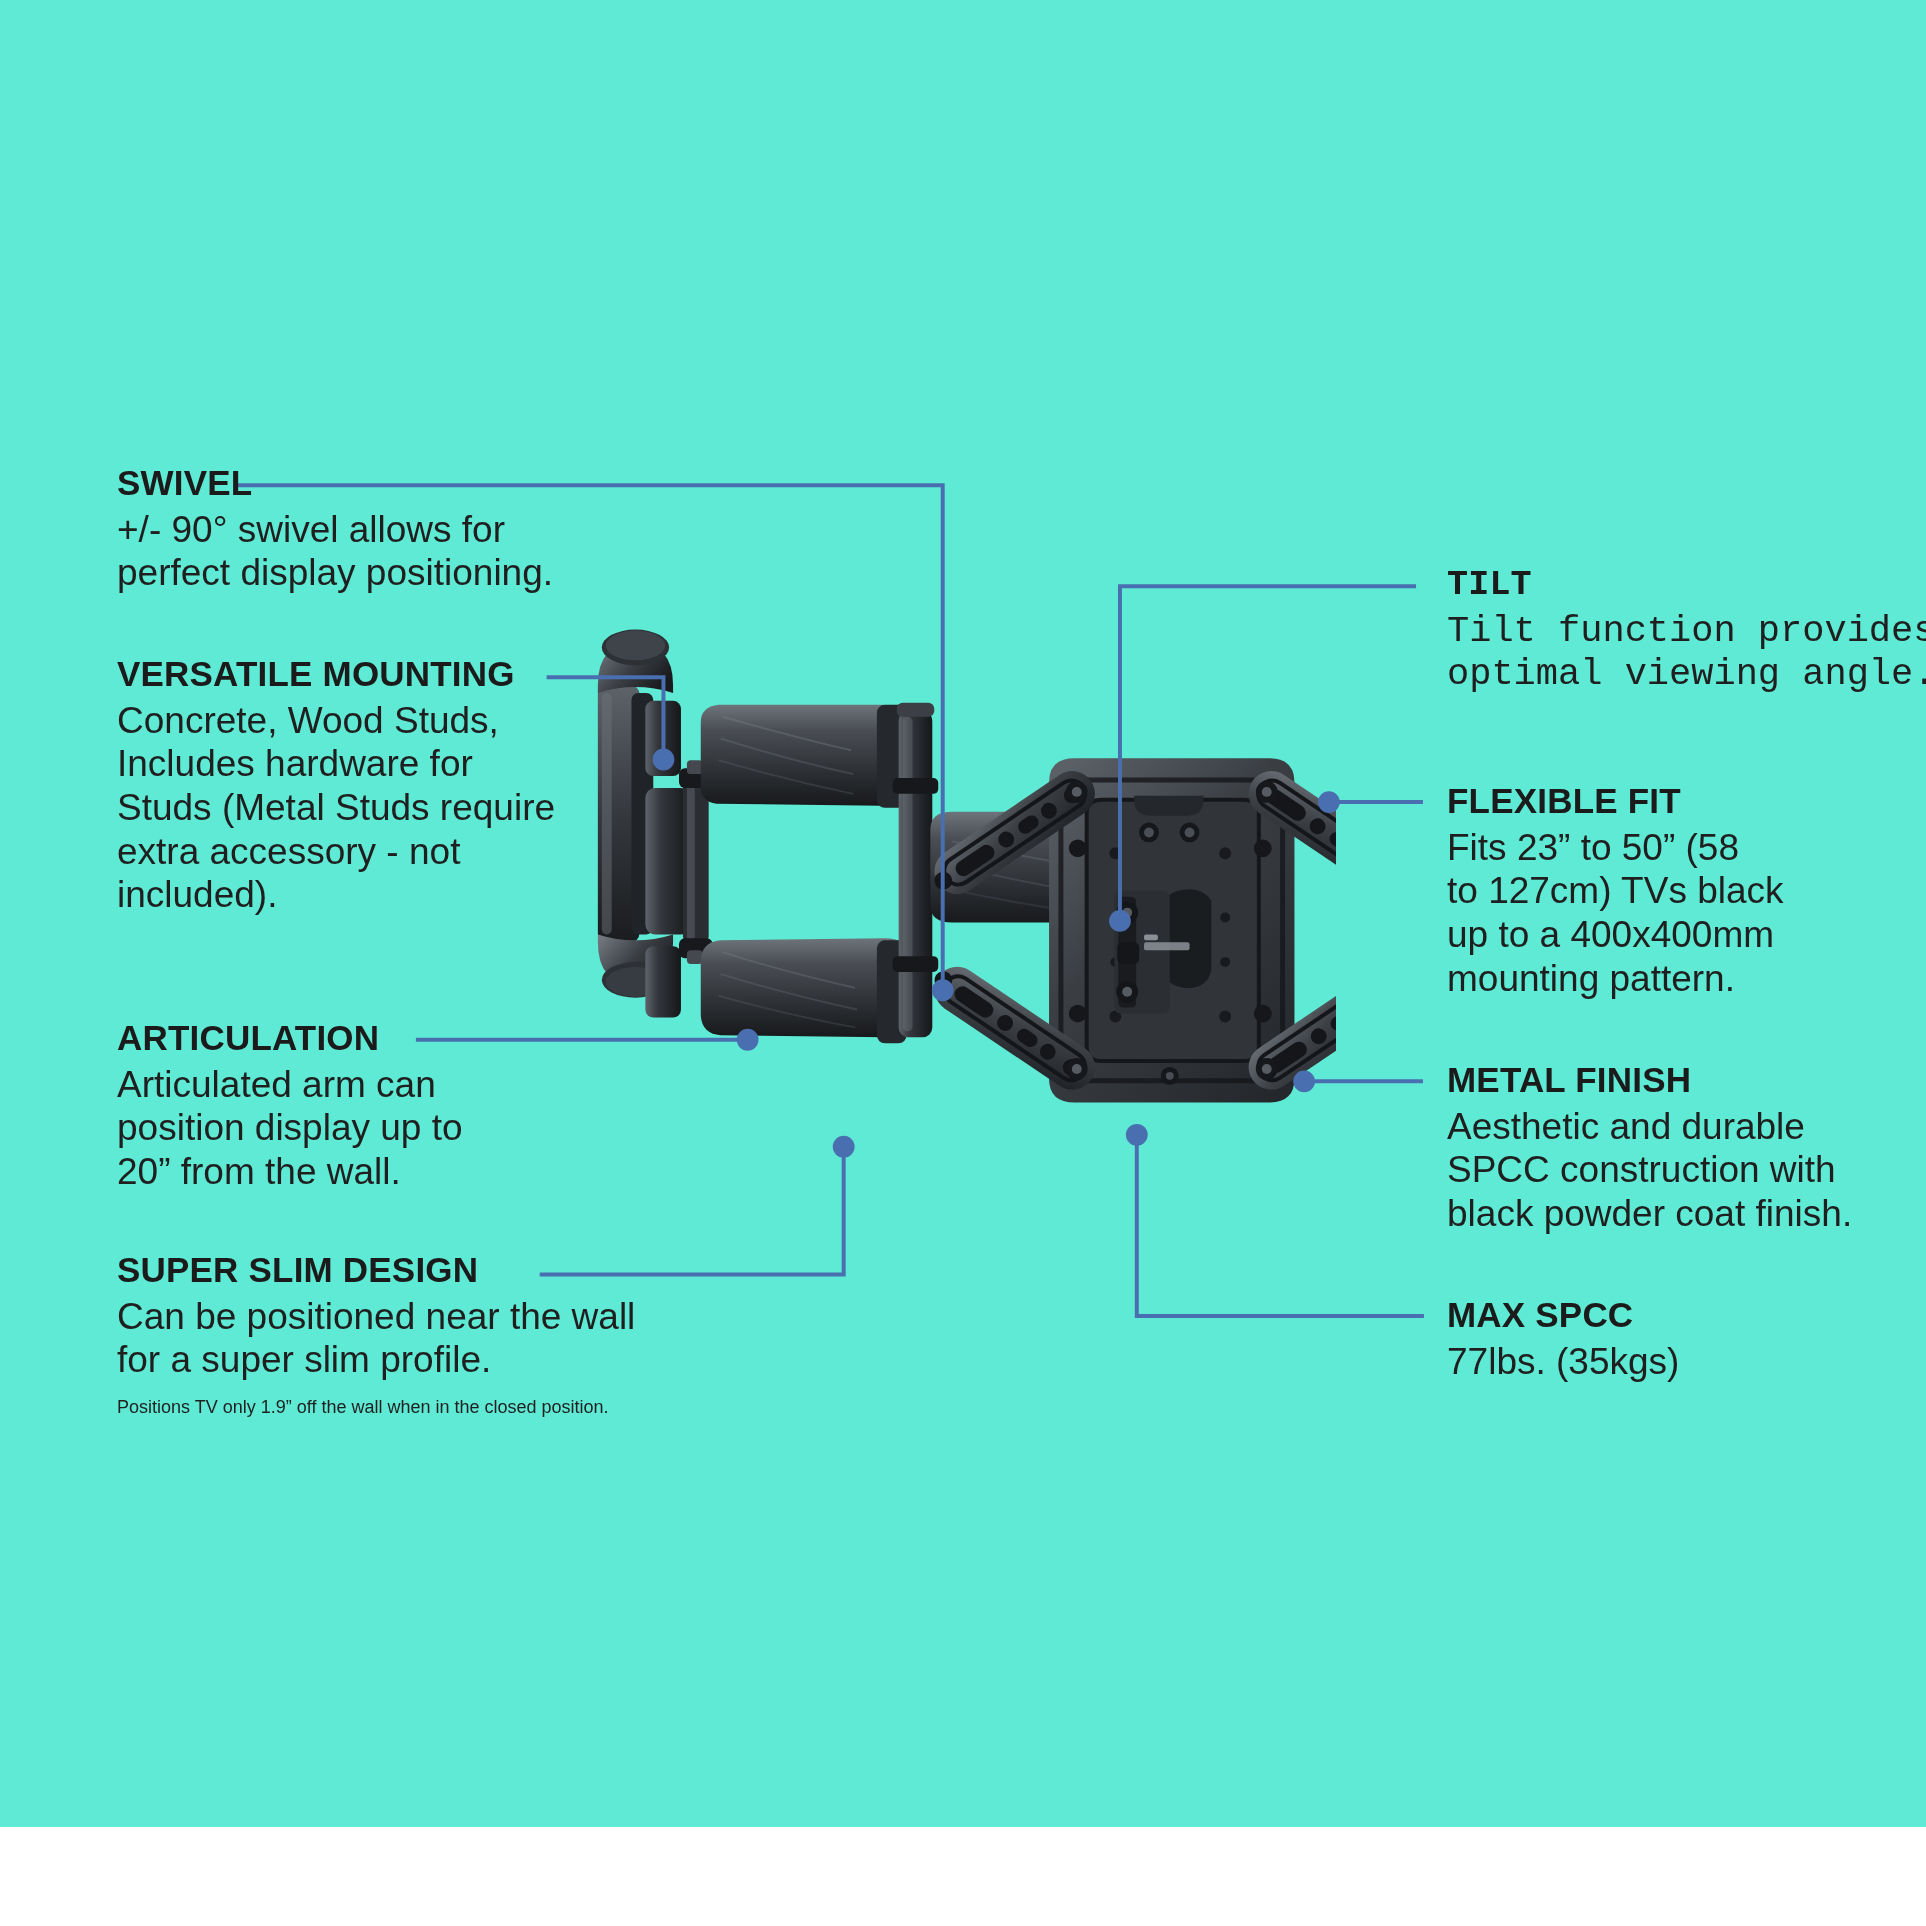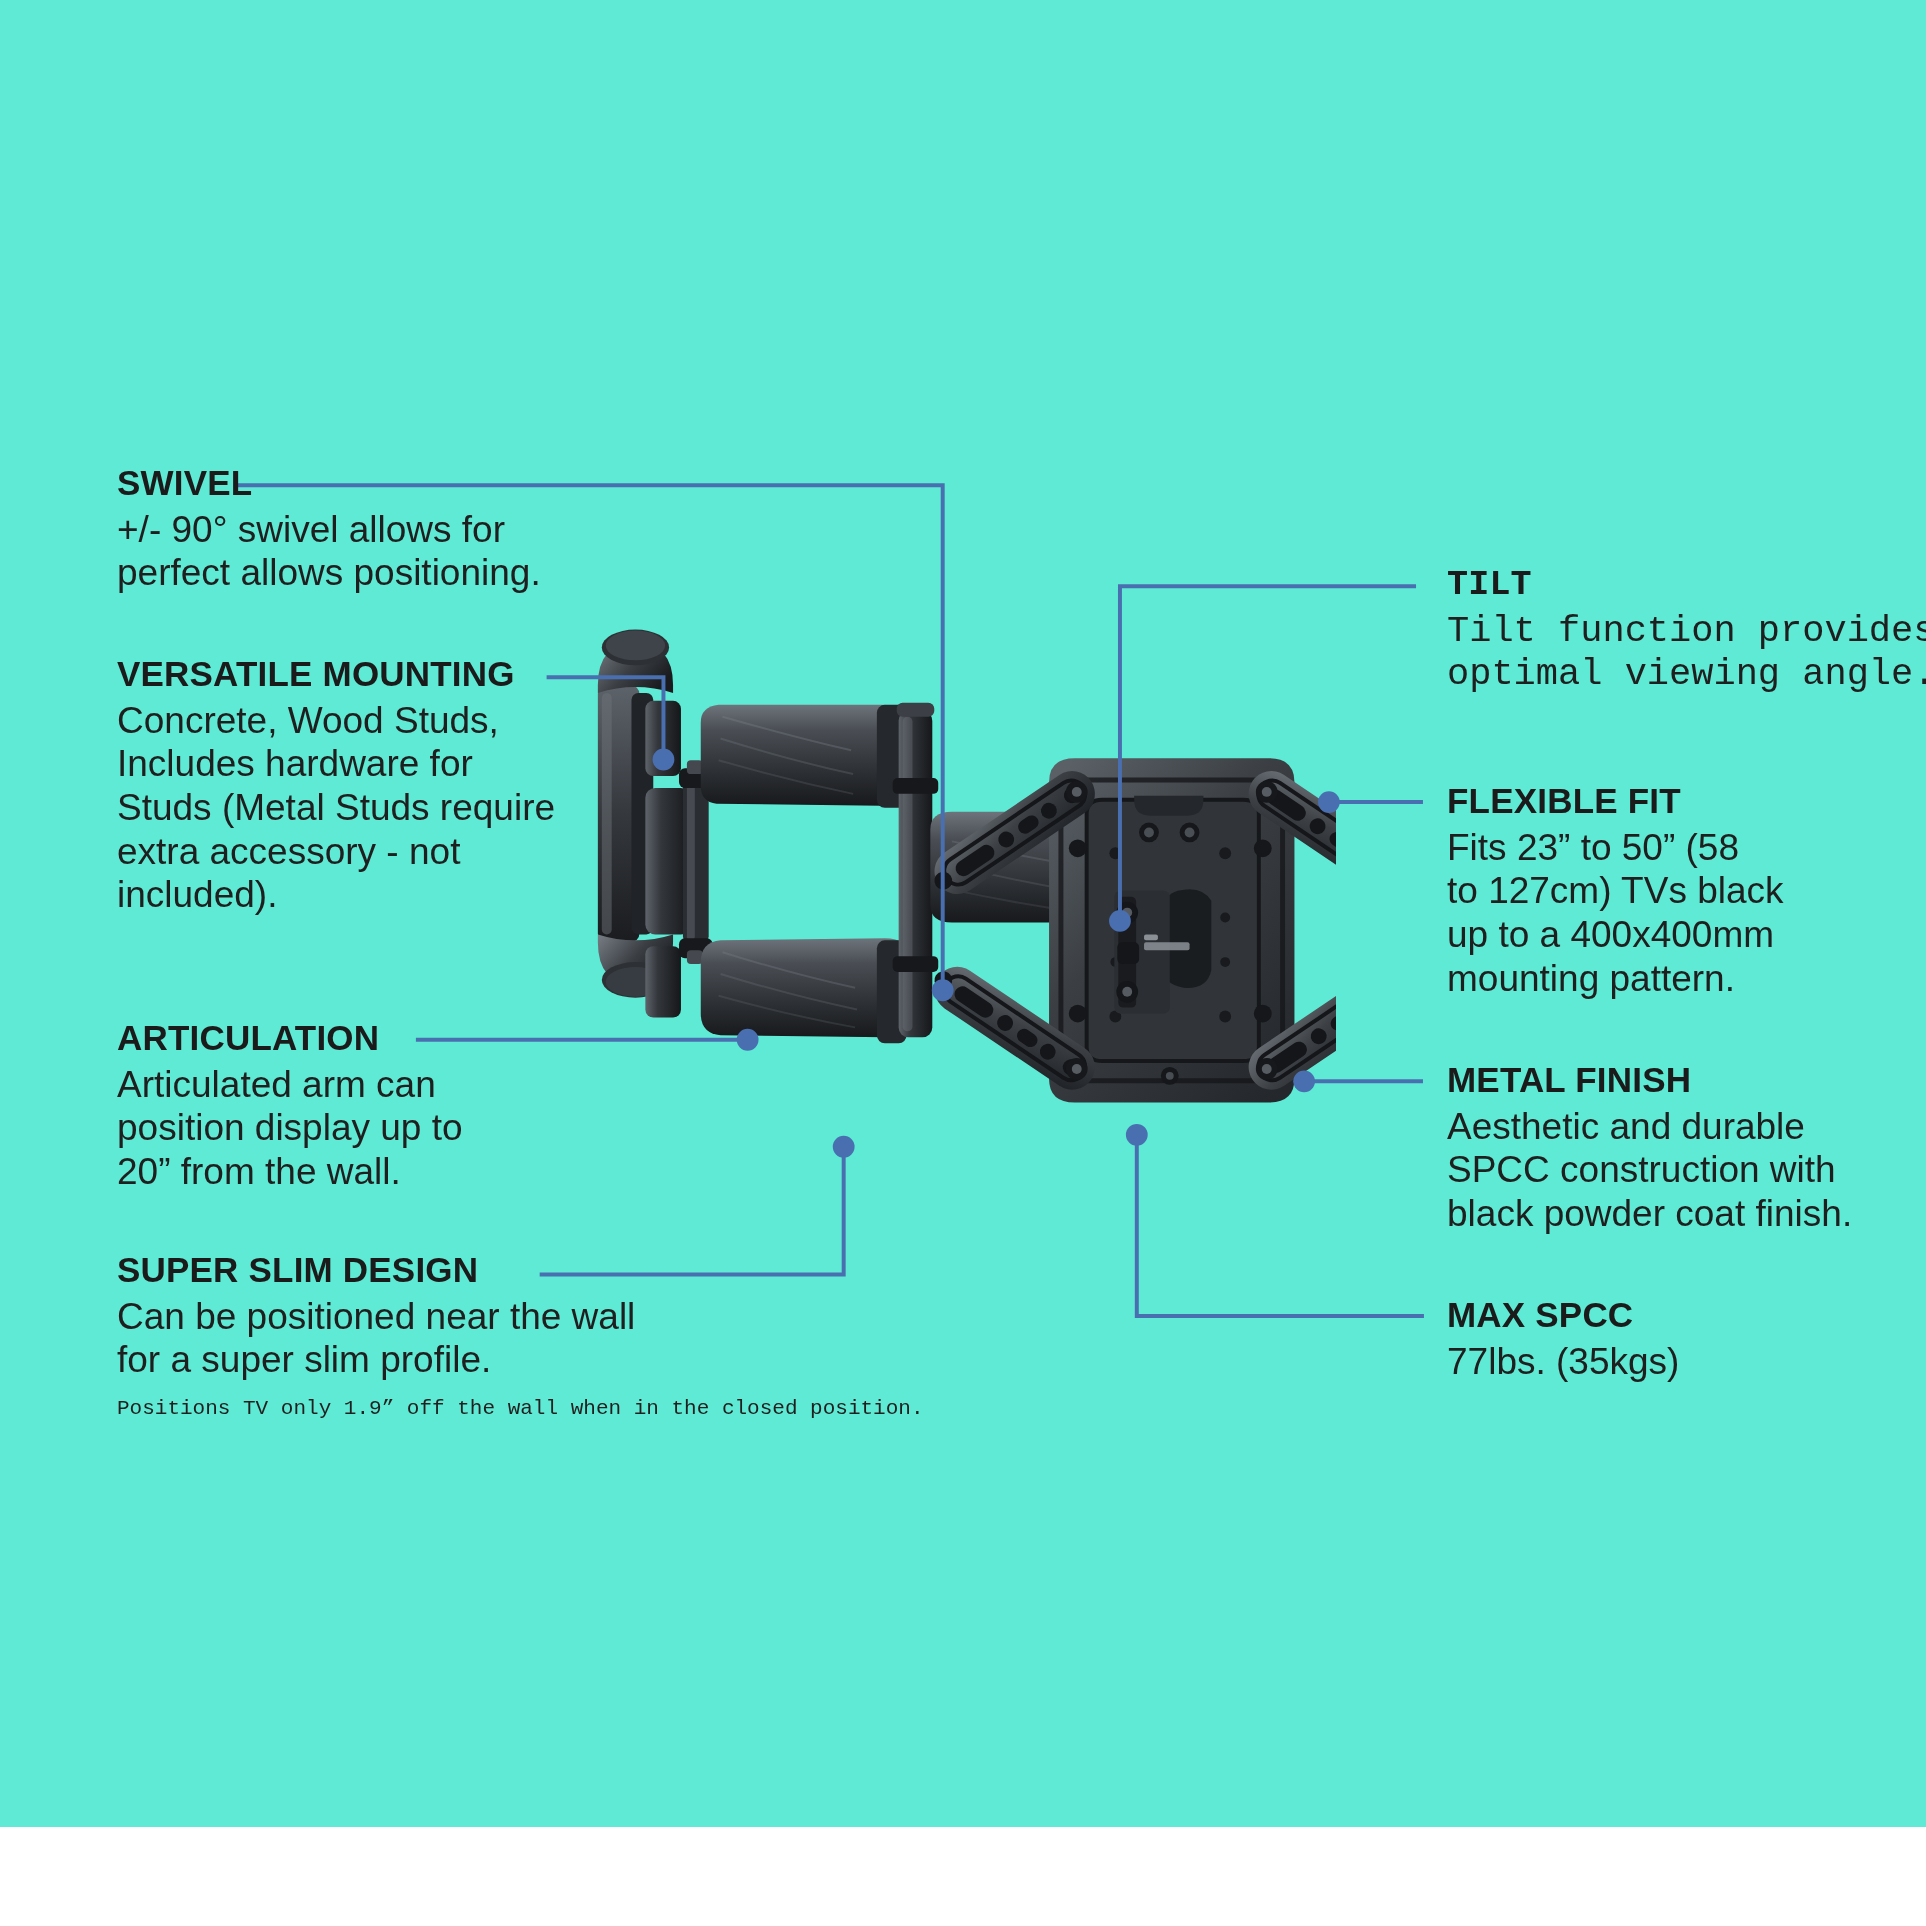--- a/index.html
+++ b/index.html
@@ -3,21 +3,21 @@
 <meta charset="utf-8">
 <style>
   html,body{margin:0;padding:0;background:#ffffff;}
   body{width:1927px;height:1927px;font-family:"Liberation Sans",sans-serif;color:#1b1b1b;overflow:hidden;}
   #stage{position:relative;width:1927px;height:1827px;background:#5eead4;}
 
   .callout{position:absolute;}
   .co-title{font-weight:bold;font-size:35px;letter-spacing:0.2px;line-height:1.05;color:#1b1b1b;margin:0 0 6px 0;white-space:nowrap;}
   .co-body{font-size:37px;line-height:1.18;color:#1f1f1f;font-weight:300;margin:0;}
   .co-body .ln{display:block;white-space:nowrap;}
-  .fineprint{font-size:21px;line-height:1.25;color:#1f1f1f;font-weight:300;white-space:nowrap;font-family:Liberation Mono, monospace;}
+  .fineprint{font-size:18px;line-height:1.25;color:#1f1f1f;font-weight:300;white-space:nowrap;}
 
   
   #connectors{position:absolute;left:0;top:0;width:1927px;height:1927px;pointer-events:none;}
 
   
   #product{position:absolute;left:584px;top:594px;width:752px;height:752px;}
   #product svg{display:block;}
 </style>
 </head>
 <body>
@@ -258,21 +258,21 @@
       <circle cx="1342" cy="810" r="11" fill="#4a6fb0"></circle>
       <circle cx="1317" cy="1092" r="11" fill="#4a6fb0"></circle>
       <circle cx="1148" cy="1146" r="11" fill="#4a6fb0"></circle>
     </g>
   </svg>
 
   <div class="callout" style="left:117px; top:465px;">
     <div class="co-title">SWIVEL</div>
     <div class="co-body">
       <span class="ln">+/- 90° swivel allows for</span>
-      <span class="ln">perfect allows positioning.</span>
+      <span class="ln">perfect display positioning.</span>
     </div>
   </div>
 
   <div class="callout" style="left:117px; top:656px;">
     <div class="co-title">VERSATILE MOUNTING</div>
     <div class="co-body">
       <span class="ln">Concrete, Wood Studs,</span>
       <span class="ln">Includes hardware for</span>
       <span class="ln">Studs (Metal Studs require</span>
       <span class="ln">extra accessory - not</span>

